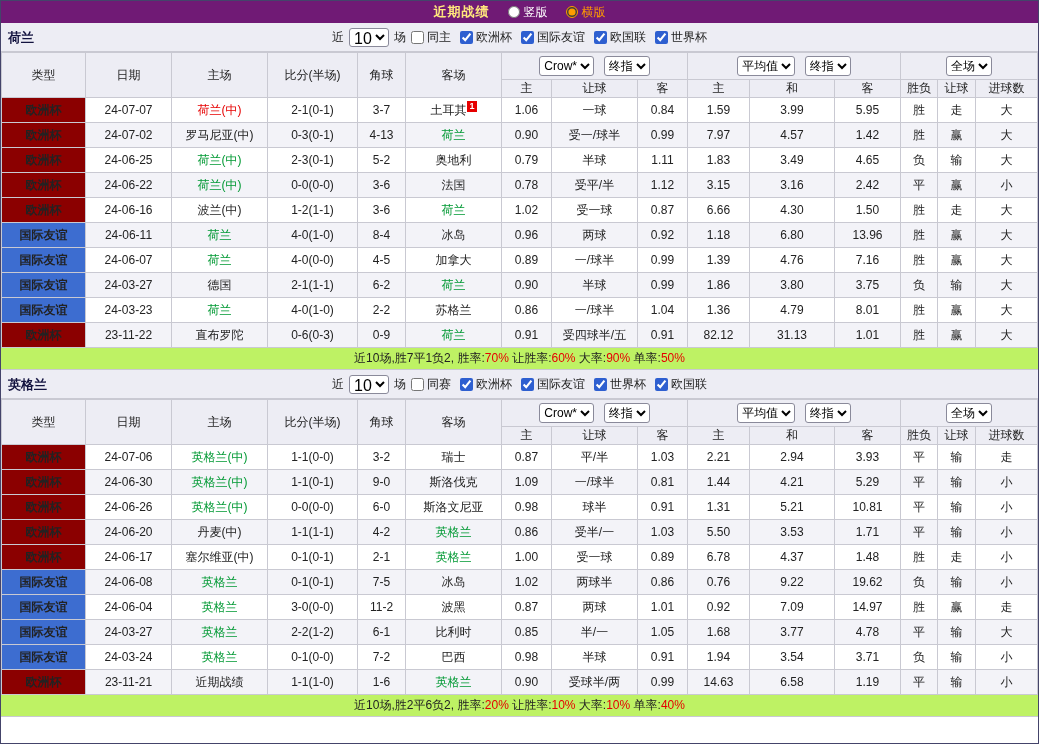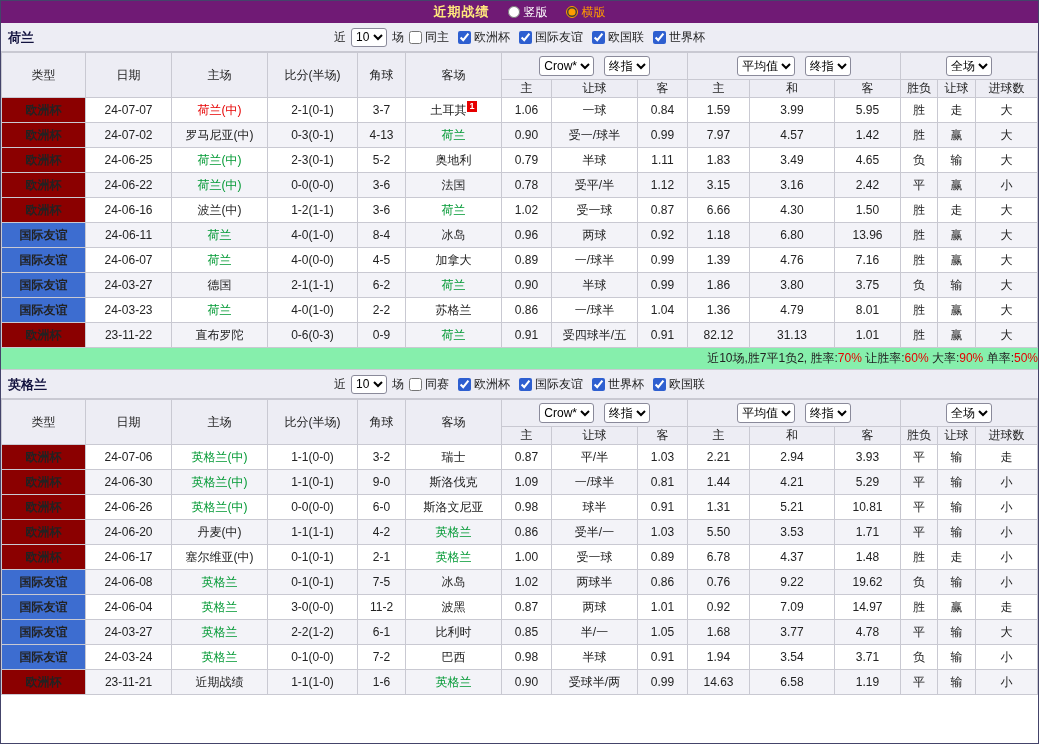--- a/index.html
+++ b/index.html
@@ -9,21 +9,21 @@
 
   .topbar { height:22px; background:#701a75; display:flex; align-items:center; justify-content:center; gap:18px; }
   .tb-title { color:#ffe87c; font-weight:bold; font-size:13px; letter-spacing:1px; }
   .layout-opt { display:inline-flex; align-items:center; gap:4px; color:#fff; font-size:12px; cursor:pointer; }
   .layout-opt.selected { color:#ff9c00; }
   .layout-opt input { width:12px; height:12px; margin:0; accent-color:#ff9c00; }
 
   .filter-bar { position:relative; height:29px; background:#ededf4; border-bottom:1px solid #c9c9d2; display:flex; align-items:center; justify-content:center; font-size:12px; color:#222; }
   .team-name { position:absolute; left:7px; top:0; line-height:29px; font-weight:bold; font-size:13px; color:#13133f; }
   .filters { display:flex; align-items:center; gap:5px; }
-  .count-select { height:19px; font-size:12px; }
+  .count-select { height:19px; font-size:16px; }
   .comp { display:inline-flex; align-items:center; gap:3px; cursor:pointer; }
   .comp input { width:13px; height:13px; margin:0; accent-color:#2e5fd0; }
   .comps { display:inline-flex; gap:9px; margin-left:4px; }
 
   table.stats { width:100%; border-collapse:collapse; table-layout:fixed; font-size:12px; }
   .stats th, .stats td { border:1px solid #c9c9d2; text-align:center; white-space:nowrap; overflow:hidden; padding:0; }
   .stats thead th { background:#ededf4; color:#222; }
   tr.h1 th { height:27px; font-weight:normal; font-size:12px; }
   tr.h1 th.sel-cell { font-weight:normal; }
   tr.h2 th { height:18px; font-weight:normal; }
@@ -31,21 +31,21 @@
   .stats tbody tr:nth-child(even) { background:#f3f3f8; }
   td.type-euro { background:#8b0000; color:#fff; font-weight:bold; }
   td.type-friendly { background:#3d6dd0; color:#fff; font-weight:bold; }
   .c-red { color:#e60000; }
   .c-green { color:#009933; }
   .c-blue { color:#2233cc; }
   .c-black { color:#222; }
   .badge { display:inline-block; background:#e60000; color:#fff; font-size:9px; line-height:11px; padding:0 2px; margin-left:1px; font-weight:bold; }
   select { font-size:12px; height:20px; border:1px solid #8a8a9a; background:#fff; border-radius:3px; font-family:"Liberation Sans","DejaVu Sans",sans-serif; }
   .sel-cell select { margin:0 3px; }
-  .summary { height:22px; line-height:21px; text-align:right; font-size:12px; color:#222; border-bottom:1px solid #c9c9d2; background:#86efac; }
+  .summary { height:22px; line-height:21px; text-align:center; font-size:12px; color:#222; border-bottom:1px solid #c9c9d2; background:#bef264; }
   .summary .val { color:#e60000; }
 </style>
 </head>
 <body>
 
 <div class="page">
 
   <div class="topbar">
     <span class="tb-title">近期战绩</span>
     <label class="layout-opt">
@@ -568,15 +568,16 @@
             <td>0.99</td>
             <td>14.63</td>
             <td>6.58</td>
             <td>1.19</td>
             <td class="c-green">平</td>
             <td class="c-blue">输</td>
             <td class="c-blue">小</td>
           </tr>
         </tbody>
     </table>
+    <div class="summary"><span>近10场,胜2平6负2, </span><span> 胜率:</span><span class="val">20%</span><span> 让胜率:</span><span class="val">10%</span><span> 大率:</span><span class="val">10%</span><span> 单率:</span><span class="val">40%</span></div>
   </div>
 
 </div>
 
 </body></html>

